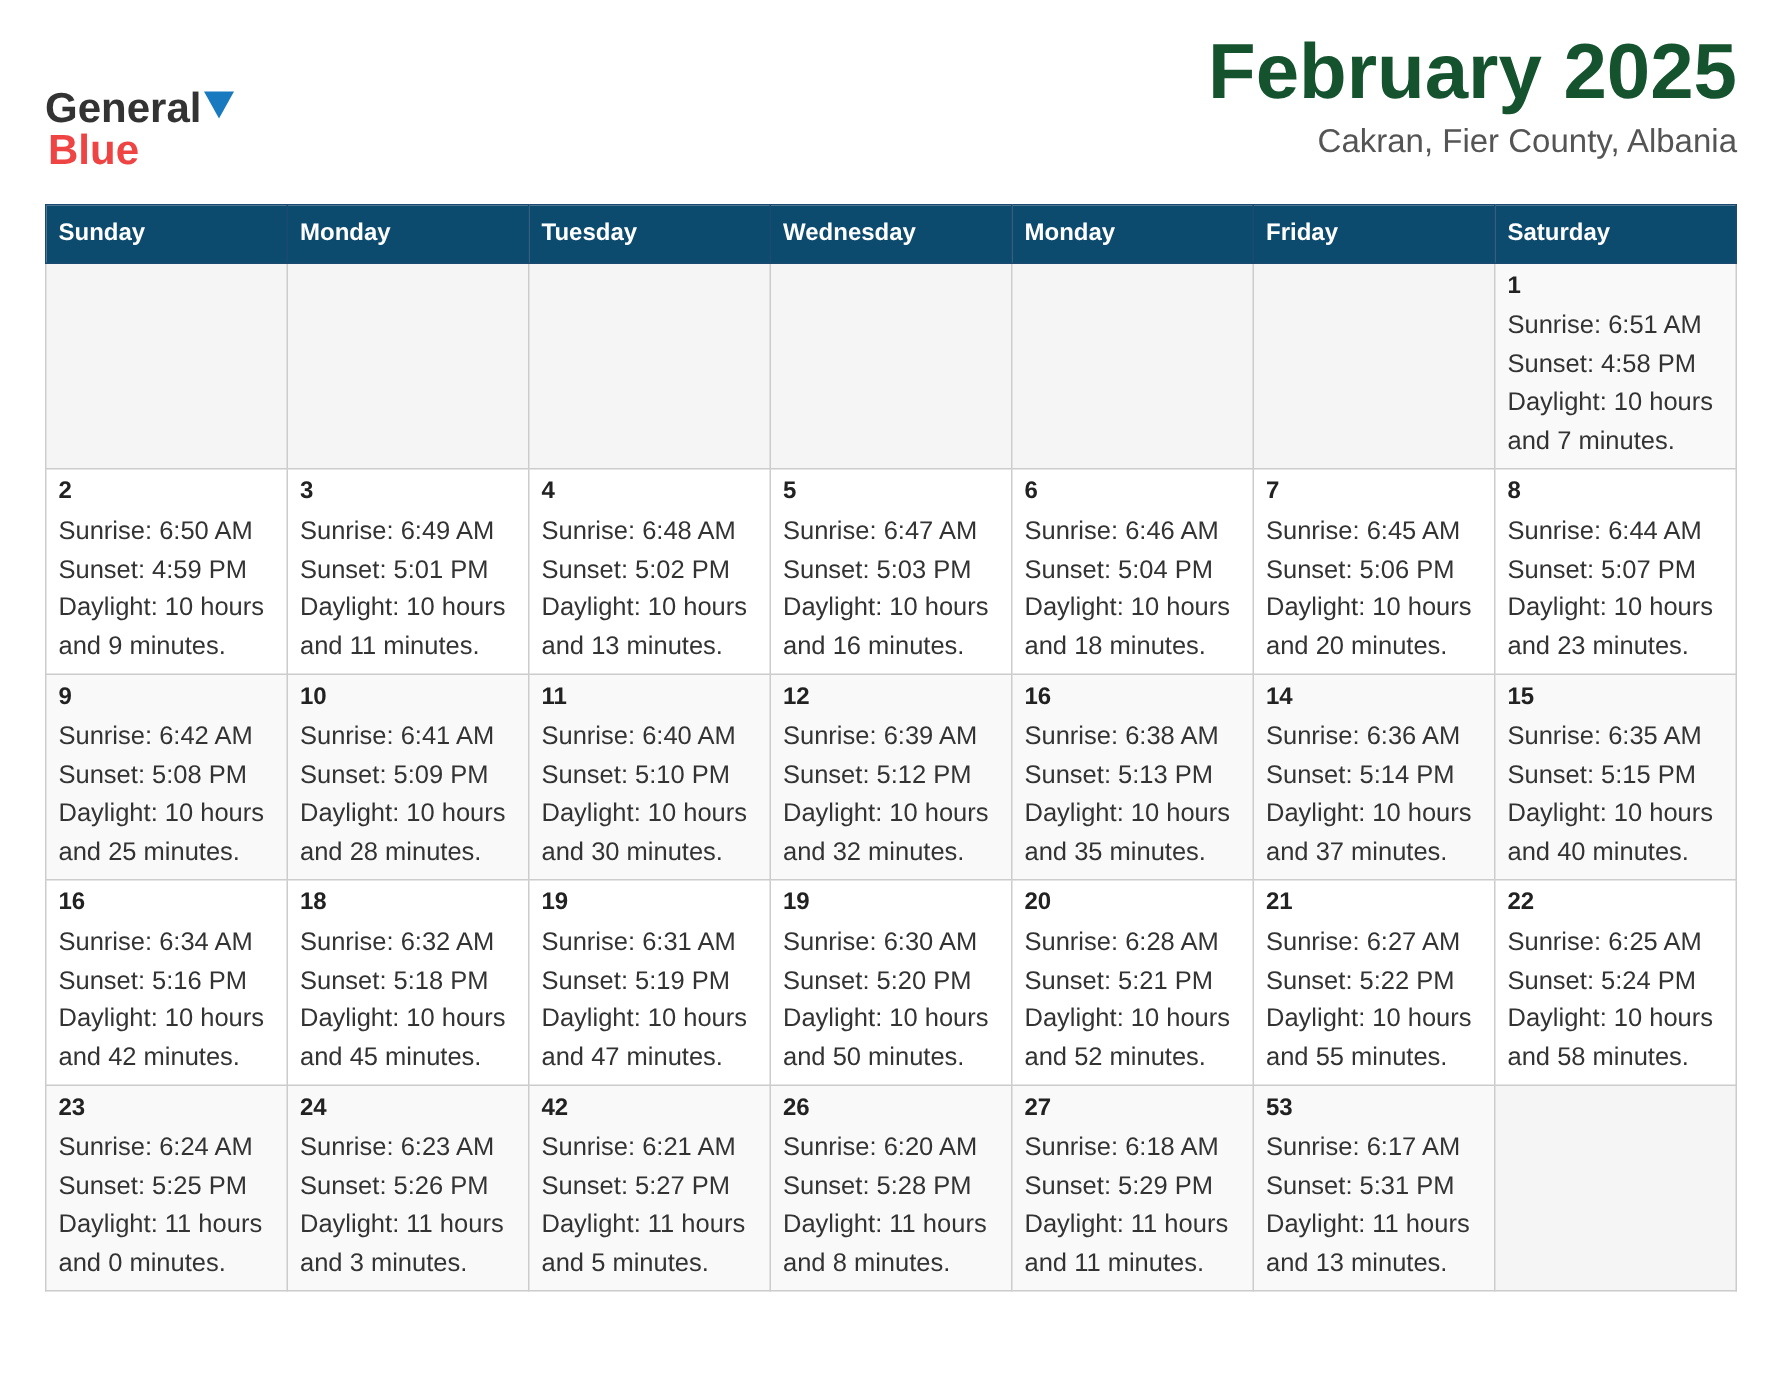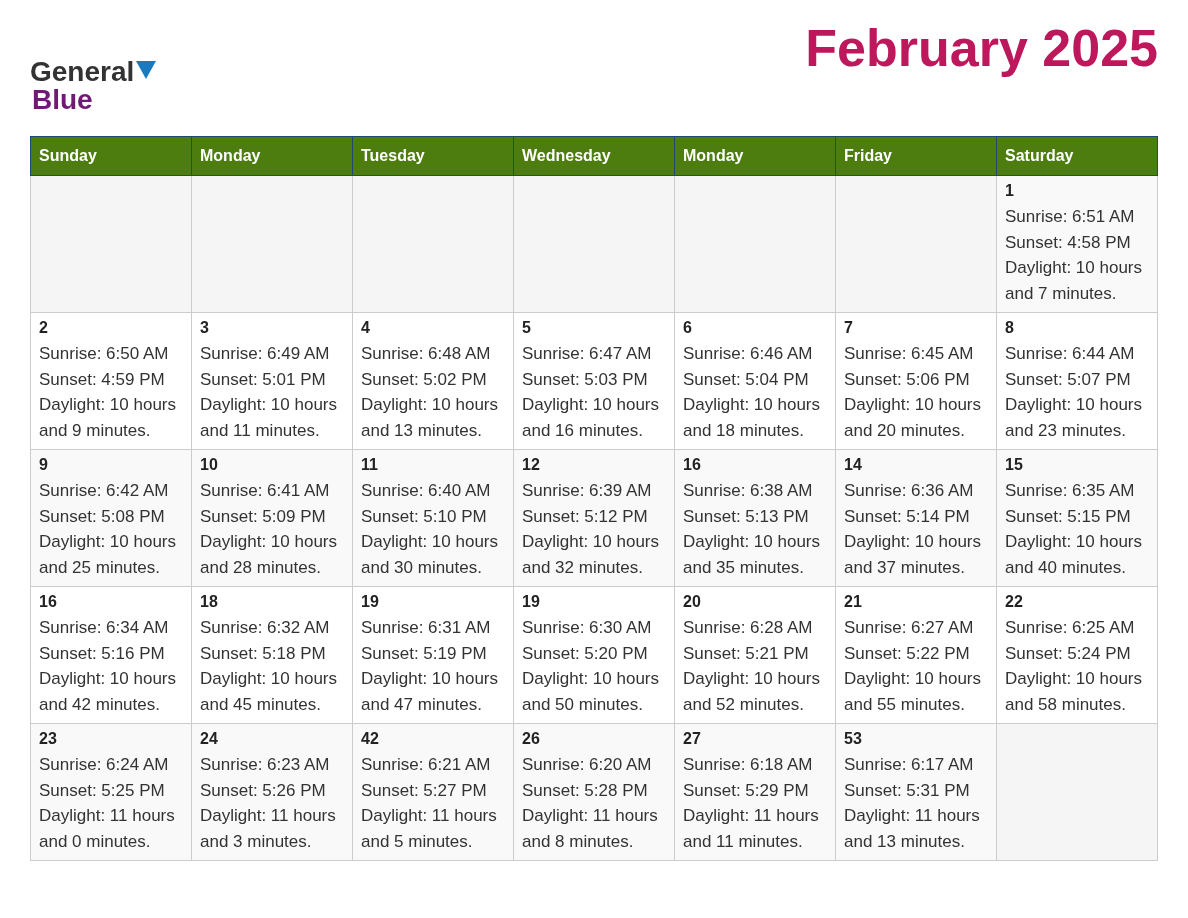--- a/index.html
+++ b/index.html
@@ -38,34 +38,34 @@
       font-weight: bold;
       color: #1a7abf;
       margin-left: 2px;
     }
     .title-section {
       text-align: right;
     }
     .month-title {
       font-size: 52px;
       font-weight: bold;
-      color: #be185d;
+      color: #14532d;
       line-height: 1.1;
     }
     .location-title {
       font-size: 22px;
       color: #555;
       margin-top: 4px;
     }
     .calendar {
       width: 100%;
       border-collapse: collapse;
     }
     .calendar th {
-      background-color: #4d7c0f;
+      background-color: #0c4a6e;
       color: #fff;
       padding: 10px 8px;
       font-size: 16px;
       font-weight: bold;
       text-align: left;
       border: 1px solid #1a4a70;
       margin-top: 48px;
     }
     .calendar td {
       border: 1px solid #ccc;
@@ -100,25 +100,26 @@
 </head>
 <body>
 
 <div class="header">
   <div class="logo">
     <div class="logo-wrapper">
       <div class="logo-line1">
         <span style="font-size:28px;font-weight:bold;color:#333;">General</span>
         <span style="display:inline-block;width:0;height:0;border-left:10px solid transparent;border-right:10px solid transparent;border-top:18px solid #1a7abf;margin:0 2px;vertical-align:middle;position:relative;top:-2px;"></span>
       </div>
-      <div class="logo-line2" style="font-size:28px;font-weight:bold;color:#701a75;margin-top:-4px;margin-left:2px;">Blue</div>
+      <div class="logo-line2" style="font-size:28px;font-weight:bold;color:#ef4444;margin-top:-4px;margin-left:2px;">Blue</div>
     </div>
   </div>
   <div class="title-section">
     <div class="month-title">February 2025</div>
+    <div class="location-title">Cakran, Fier County, Albania</div>
   </div>
 </div>
 
 <table class="calendar">
   <thead>
     <tr>
     <th>Sunday</th>
         <th>Monday</th>
         <th>Tuesday</th>
         <th>Wednesday</th>

